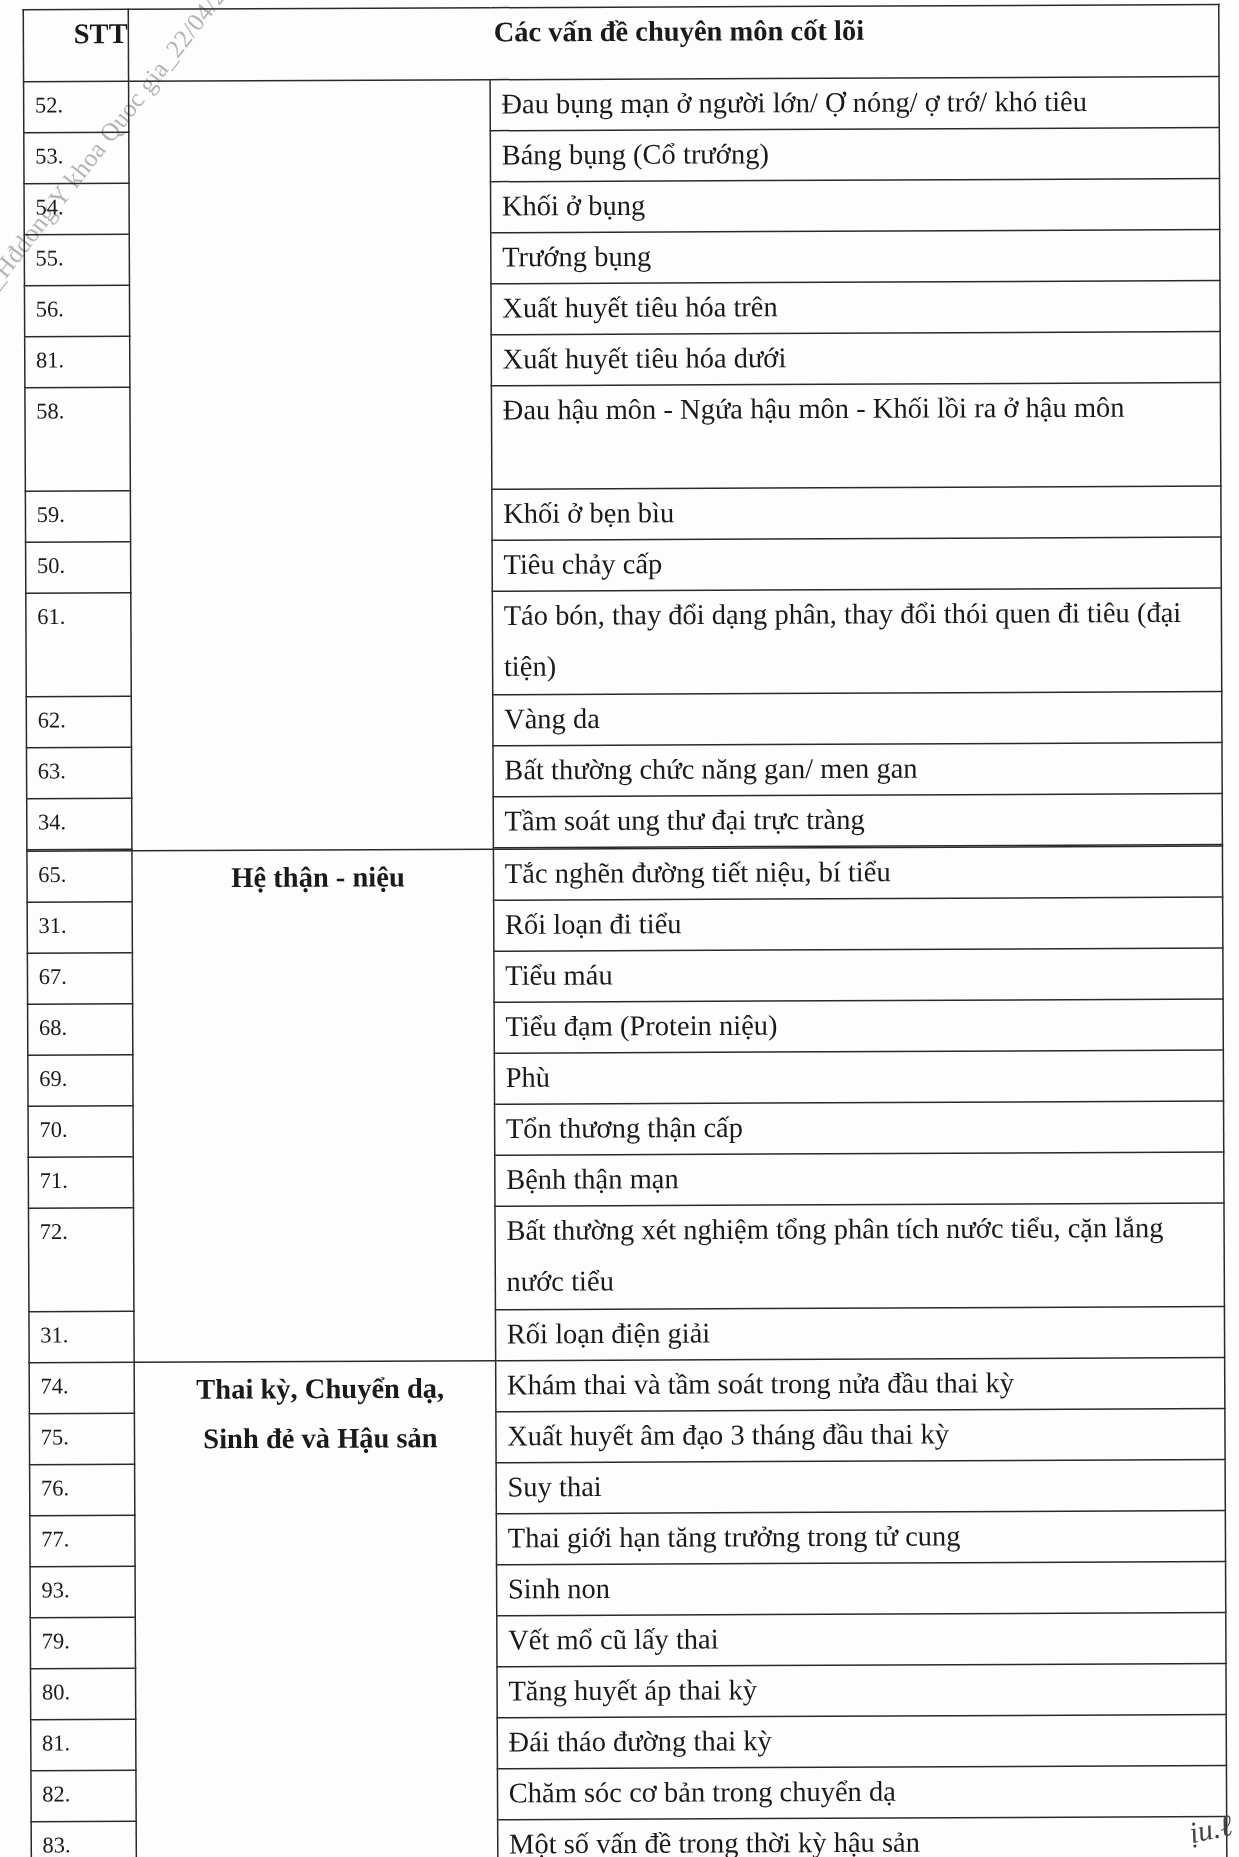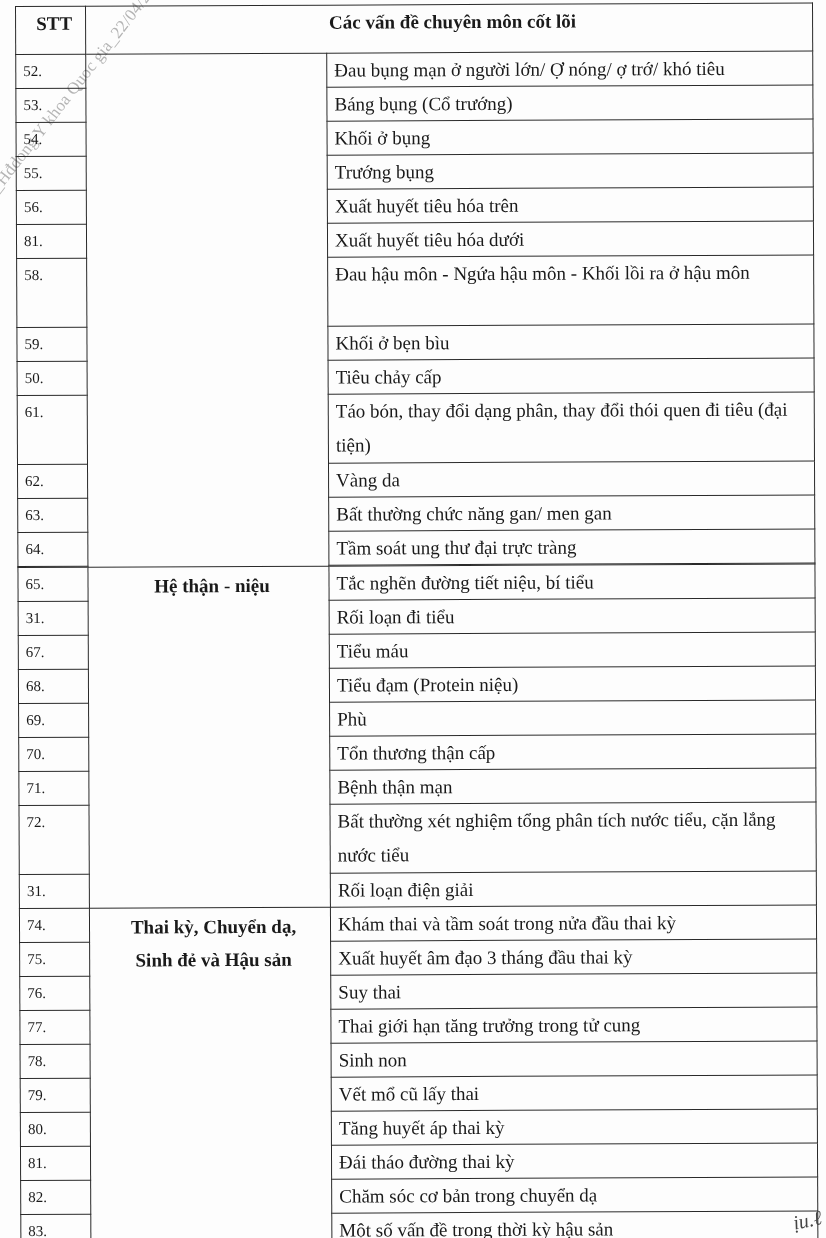--- a/index.html
+++ b/index.html
@@ -36,21 +36,21 @@
       border: 1.5px solid #2a2a2a;
       padding: 0 0 0 7px;
       vertical-align: top;
       line-height: 33px;
     }
     col.c-stt { width: 70px; }
     col.c-group { width: 241px; }
     col.c-item { width: 486px; }
     th.h-stt {
       font-weight: bold;
-      text-align: center;
+      text-align: right;
       padding: 0;
       height: 47px;
       line-height: 47px;
       font-size: 19px;
     }
     th.h-title {
       font-weight: bold;
       text-align: center;
       height: 47px;
       line-height: 47px;
@@ -171,21 +171,21 @@
       </tr>
       <tr class="single">
         <td class="stt">62.</td>
         <td class="item">Vàng da</td>
       </tr>
       <tr class="single">
         <td class="stt">63.</td>
         <td class="item">Bất thường chức năng gan/ men gan</td>
       </tr>
       <tr class="single">
-        <td class="stt">64.</td>
+        <td class="stt">34.</td>
         <td class="item">Tầm soát ung thư đại trực tràng</td>
       </tr>
 
       <tr style="height:0">
         <td style="height:0;padding:0;border:none;line-height:0"></td>
         <td style="height:0;padding:0;border:none;line-height:0"></td>
       </tr>
 
       <tr class="single">
         <td class="stt">65.</td>
@@ -240,21 +240,21 @@
       </tr>
       <tr class="single">
         <td class="stt">76.</td>
         <td class="item">Suy thai</td>
       </tr>
       <tr class="single">
         <td class="stt">77.</td>
         <td class="item">Thai giới hạn tăng trưởng trong tử cung</td>
       </tr>
       <tr class="single">
-        <td class="stt">78.</td>
+        <td class="stt">93.</td>
         <td class="item">Sinh non</td>
       </tr>
       <tr class="single">
         <td class="stt">79.</td>
         <td class="item">Vết mổ cũ lấy thai</td>
       </tr>
       <tr class="single">
         <td class="stt">80.</td>
         <td class="item">Tăng huyết áp thai kỳ</td>
       </tr>

